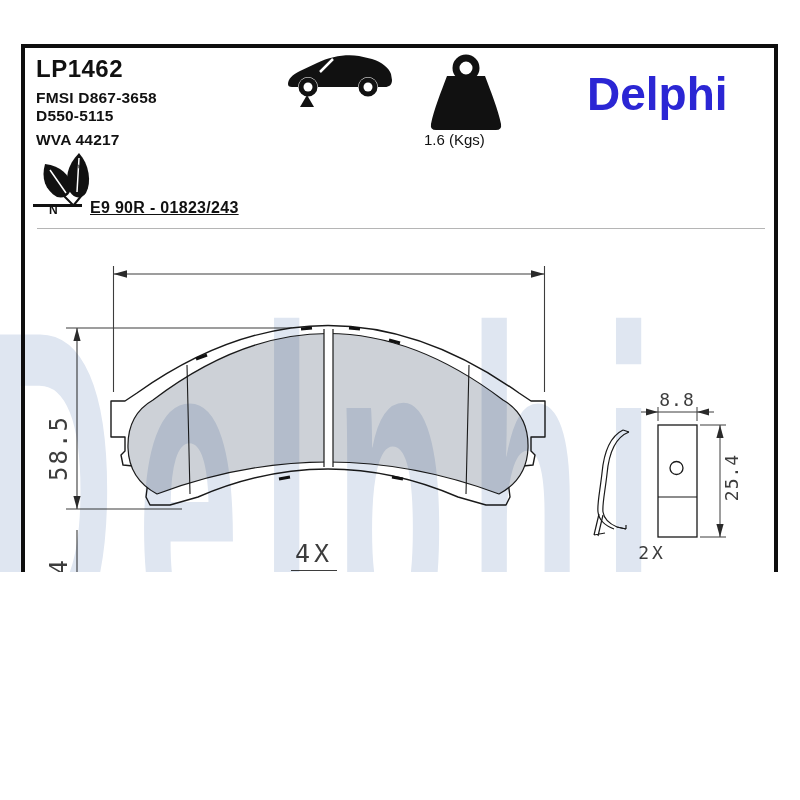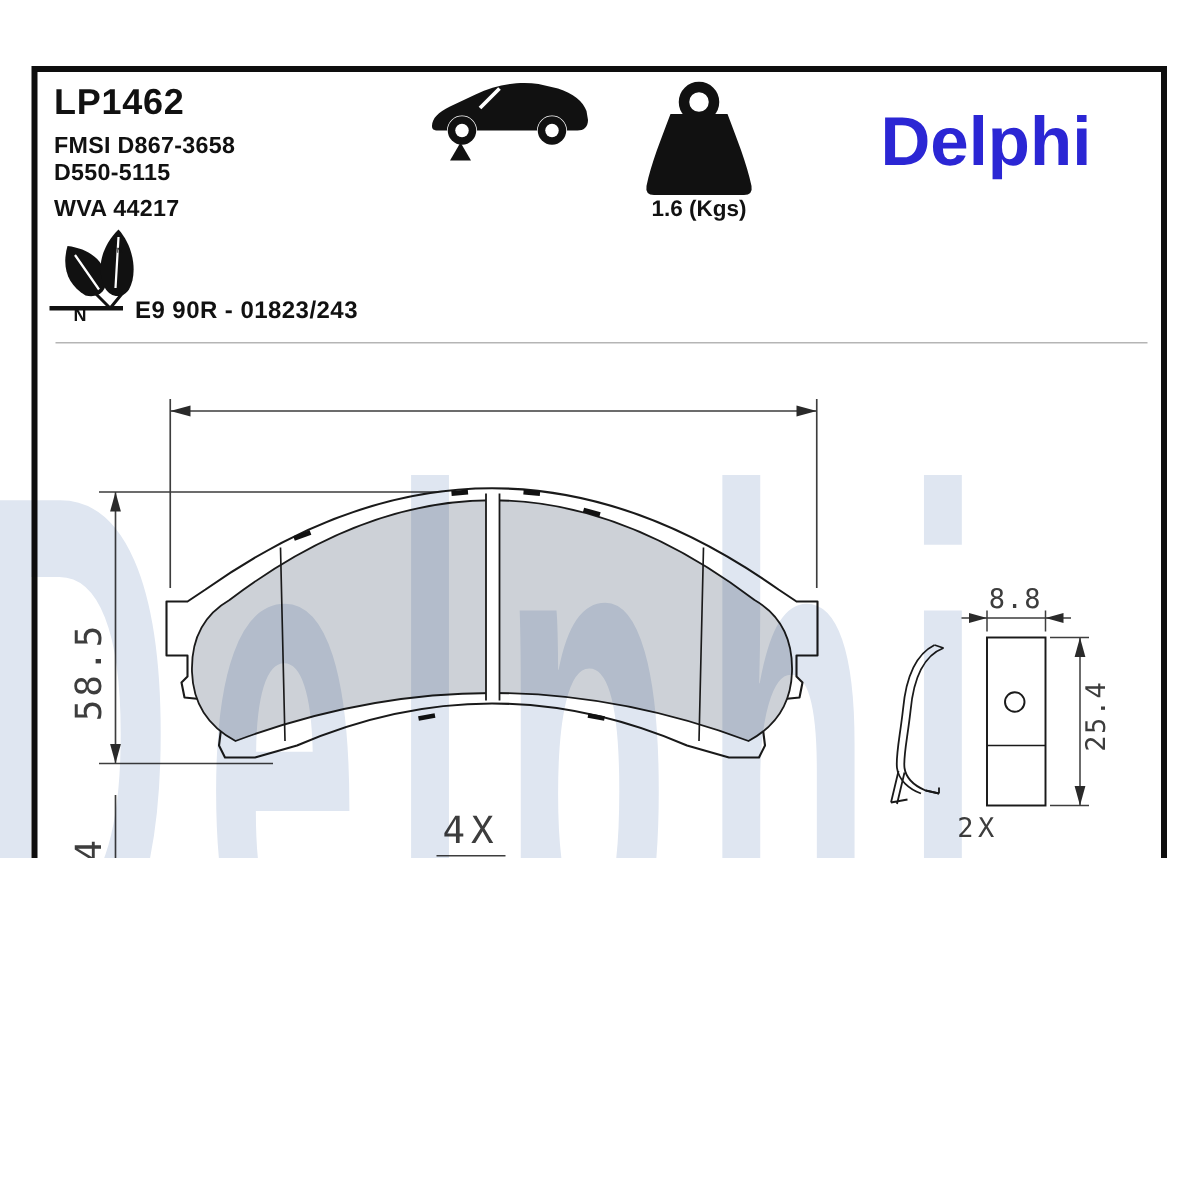--- a/index.html
+++ b/index.html
@@ -5,23 +5,23 @@
   html,body{margin:0;padding:0;}
   body{width:800px;height:800px;background:#ffffff;font-family:"Liberation Sans",sans-serif;}
   .page{position:relative;width:800px;height:572px;background:#fff;overflow:hidden;}
   .frame{position:absolute;left:21px;top:44px;width:749px;height:703px;border:4px solid #0e0e0e;z-index:1;}
   .lay{position:absolute;z-index:3;}
   .svg-layer{position:absolute;left:0;top:0;width:800px;height:800px;z-index:2;}
   
   .pn{left:36px;top:55px;font-size:24px;font-weight:bold;color:#111;letter-spacing:.5px;}
   .ref{left:36px;font-size:15.5px;font-weight:bold;color:#111;letter-spacing:.2px;}
   .wva{top:131px;}
-  .weight-label{left:414px;top:131px;width:104px;text-align:center;font-size:15px;font-weight:bold;color:#111;}
+  .weight-label{left:424px;top:131px;width:104px;text-align:left;font-size:15px;font-weight:normal;color:#111;}
   .brand{left:587px;top:69px;font-size:46px;font-weight:bold;color:#2B26D4;letter-spacing:0;line-height:1.1;}
-  .approval{left:90px;top:199px;font-size:16px;font-weight:bold;color:#111;letter-spacing:.3px;}
+  .approval{left:90px;top:199px;font-size:16px;font-weight:bold;color:#111;letter-spacing:.3px;text-decoration:underline;}
   .eco-n{left:49px;top:203px;font-size:12px;font-weight:bold;color:#111;}
   .eco-tm{left:74px;top:163px;font-size:9px;color:#111;}
   .divider{left:37px;top:228px;width:728px;height:0;border-top:1.5px solid #b5b5b5;}
   
   .dimtxt{font-family:"DejaVu Sans Mono",monospace;color:#3d3d3d;font-weight:400;text-align:center;}
   .d1394{left:255px;top:244px;width:120px;font-size:26px;letter-spacing:2px;}
   .d585{left:14px;top:434px;width:90px;font-size:24px;letter-spacing:2px;transform:rotate(-90deg);}
   .d154{left:14px;top:577px;width:90px;font-size:24px;letter-spacing:2px;transform:rotate(-90deg);}
   .d88{left:655px;top:389px;width:44px;font-size:18px;letter-spacing:1px;}
   .d254{left:681px;top:467px;width:100px;font-size:18px;letter-spacing:1px;transform:rotate(-90deg);}

